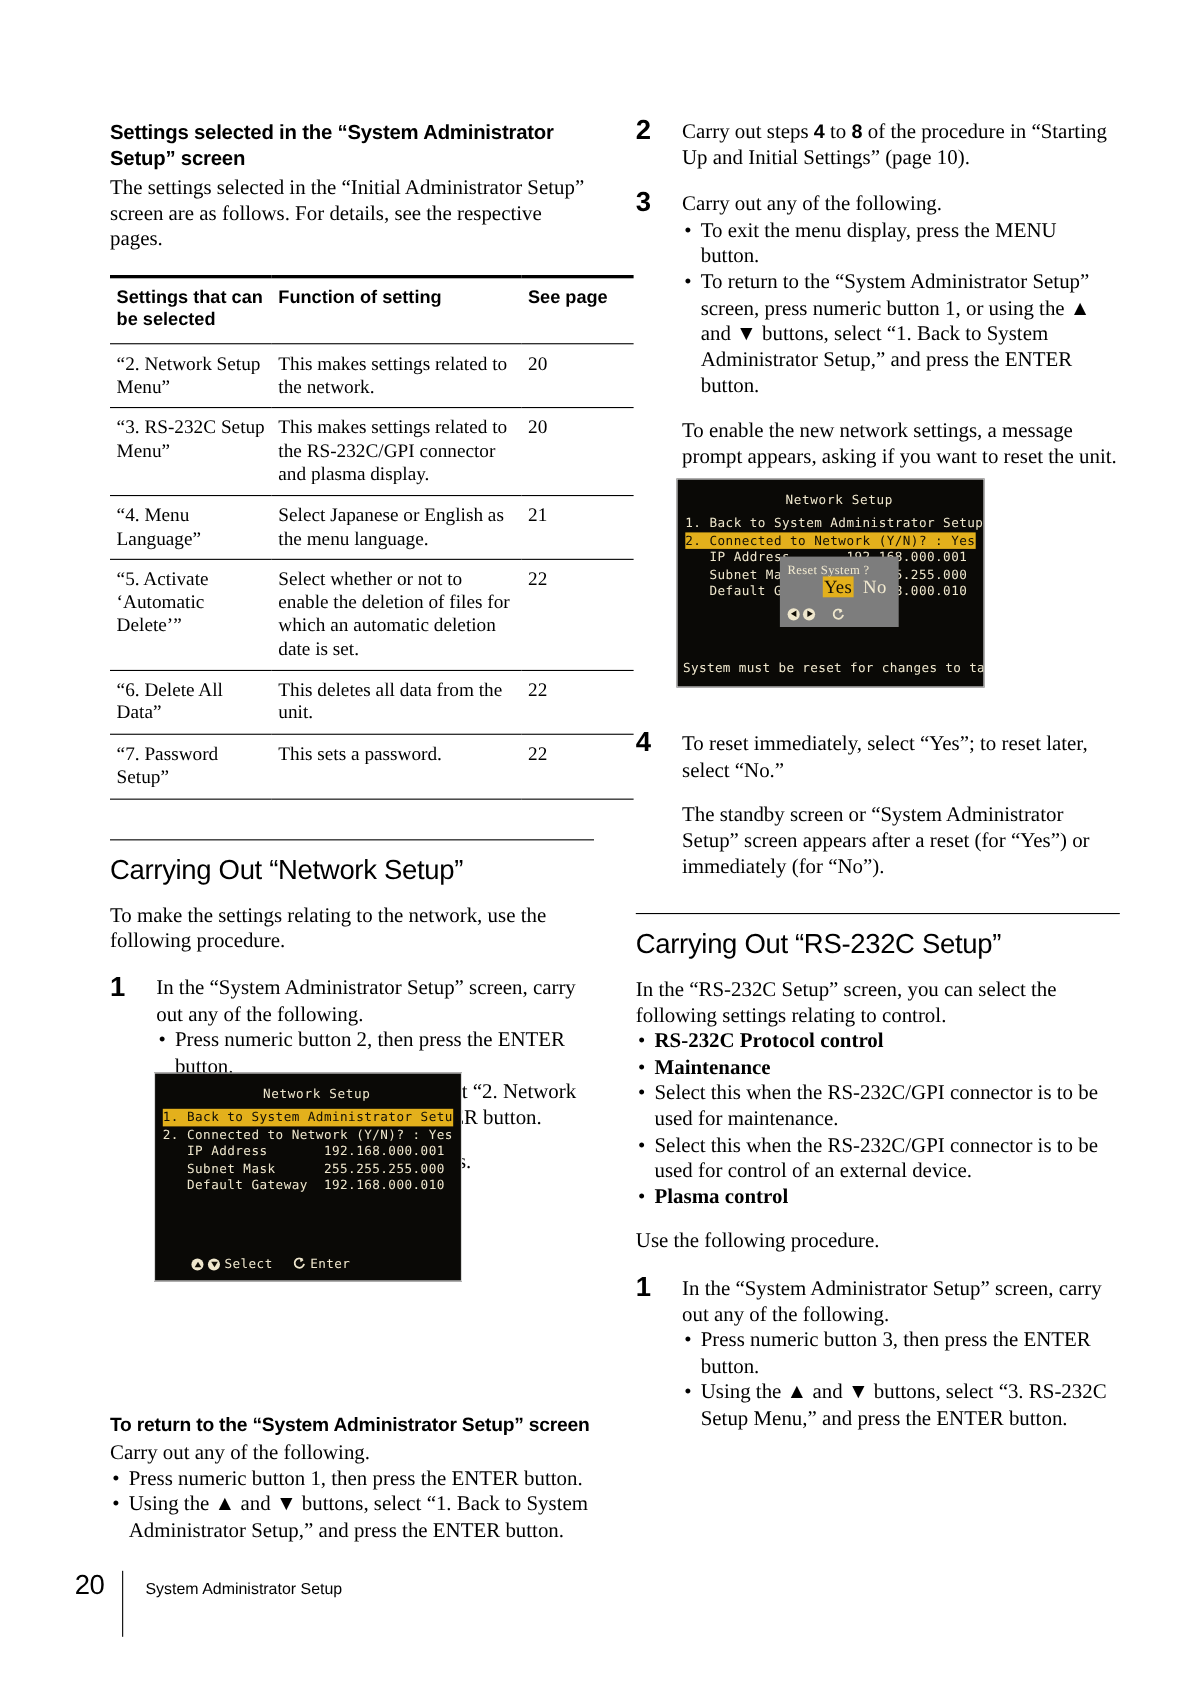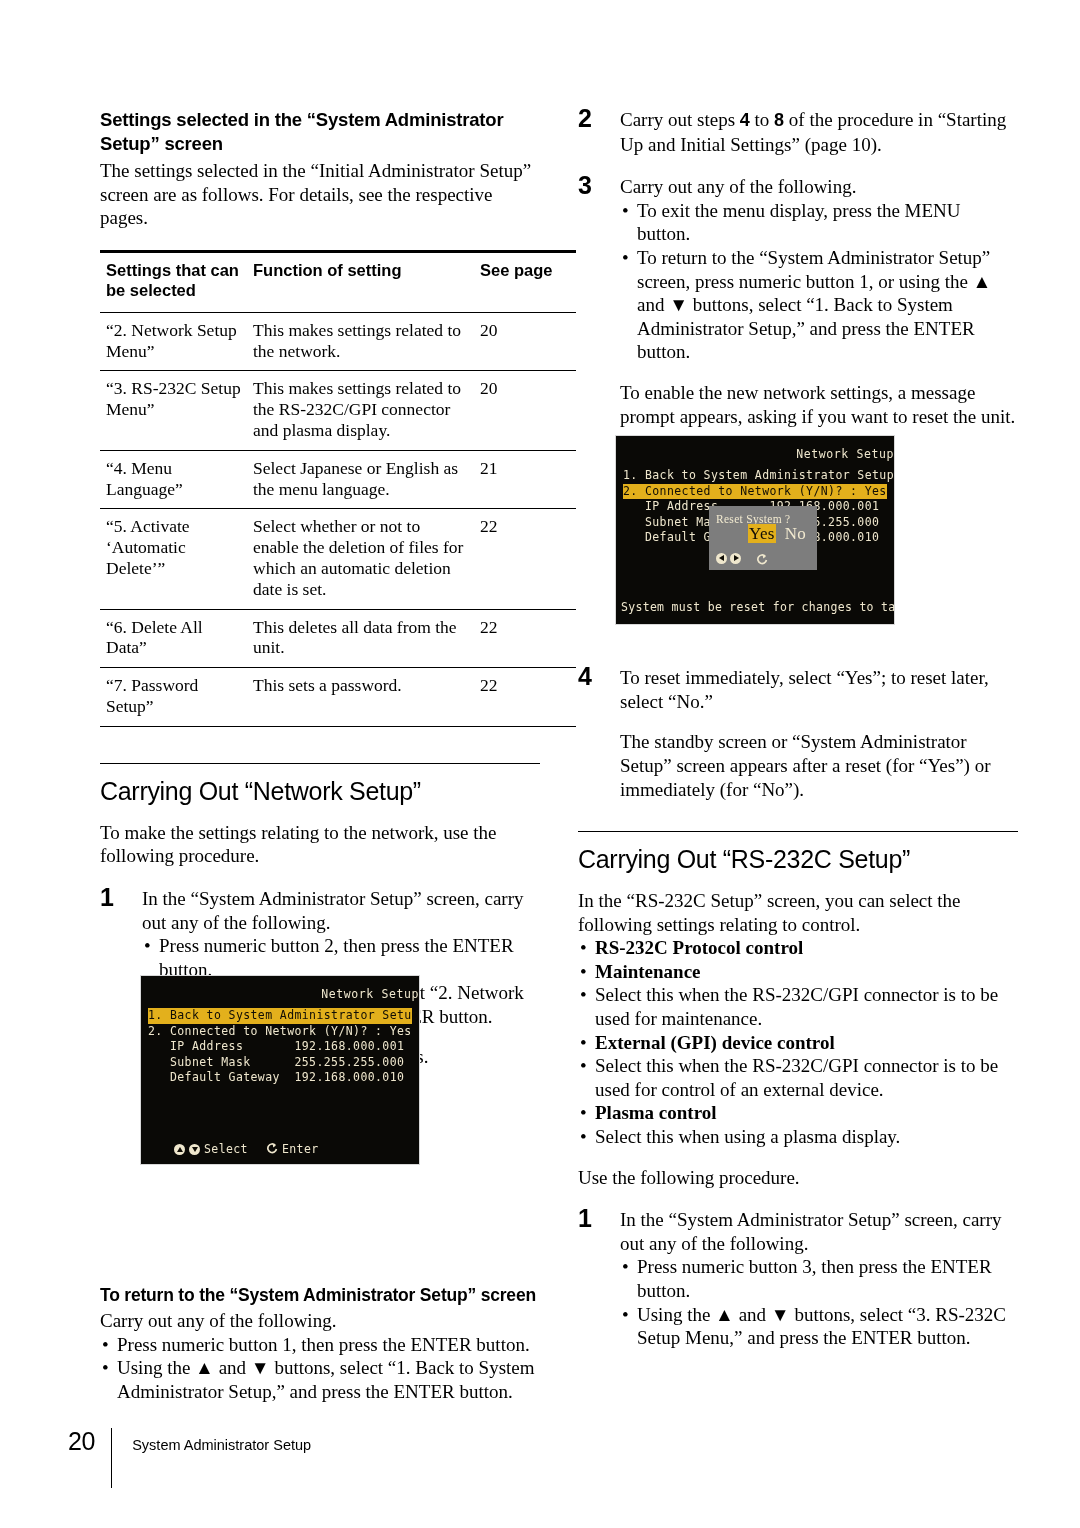--- a/index.html
+++ b/index.html
@@ -111,21 +111,21 @@
     border:1px solid #d8d8d8;
     font-family:"DejaVu Sans Mono", monospace;
     color:#ece4c9;
     overflow:hidden;
     box-sizing:border-box;
   }
   .osd-1 { left:140px; top:975px; }
   .osd-2 { left:615px; top:435px; }
 
   .osd-title {
-    text-align:right;
+    text-align:center;
     font-size:11.5px;
     letter-spacing:0.6px;
     padding-top:11px;
     color:#efe7cd;
     padding-left:16px;
   }
   .osd-list { margin-top:7px; padding:0 7px; }
   .osd-row {
     font-size:11.5px;
     line-height:15.5px;
@@ -338,24 +338,22 @@
     <div style="height:30px"></div>
     <div class="rule-head"></div>
     <div class="h-big">Carrying Out “RS-232C Setup”</div>
 
     <p class="body" style="margin-top:14px">In the “RS-232C Setup” screen, you can select the following settings relating to control.</p>
 
     <ul class="bul">
       <li><b>RS-232C Protocol control</b></li>
       <li><b>Maintenance</b></li>
       <li style="padding-left:17px"><span>Select this when the RS-232C/GPI connector is to be used for maintenance.</span></li>
-      <li><b>External (GPI) device control</b></li>
       <li style="padding-left:17px"><span>Select this when the RS-232C/GPI connector is to be used for control of an external device.</span></li>
       <li><b>Plasma control</b></li>
-      <li style="padding-left:17px"><span>Select this when using a plasma display.</span></li>
     </ul>
 
     <p class="body gap">Use the following procedure.</p>
 
     <div class="step">
       <div class="num">1</div>
       <p>In the “System Administrator Setup” screen, carry out any of the following.</p>
       <ul class="bul">
         <li>Press numeric button 3, then press the ENTER button.</li>
         <li>Using the ▲ and ▼ buttons, select “3. RS-232C Setup Menu,” and press the ENTER button.</li>

